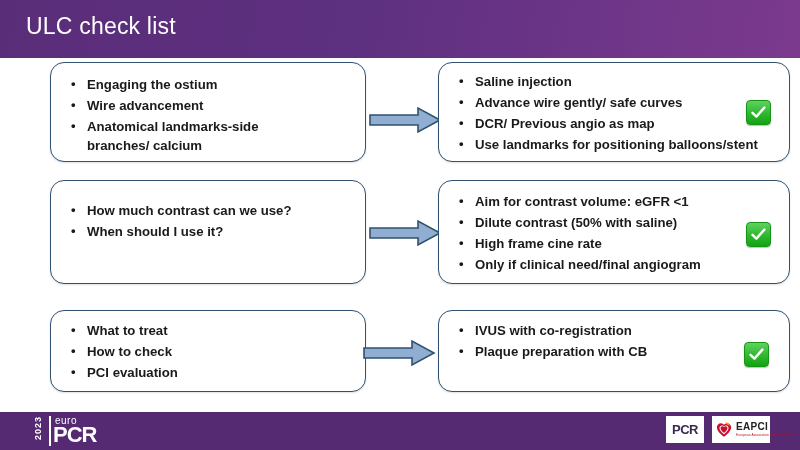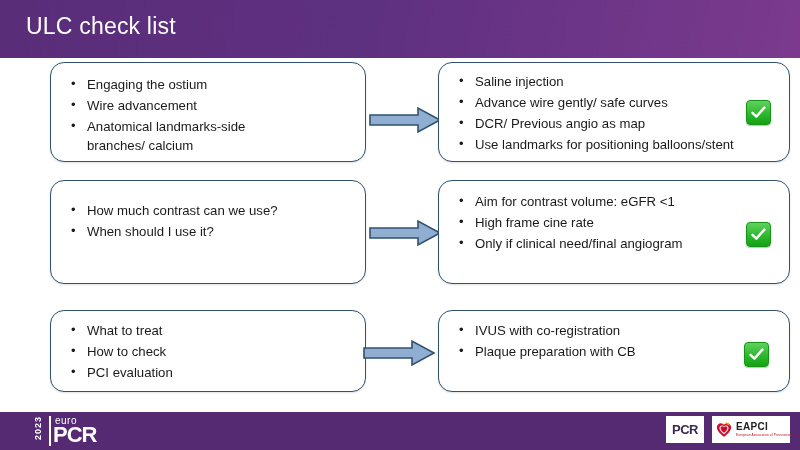--- a/index.html
+++ b/index.html
@@ -74,20 +74,21 @@
   .row1-right { top: 62px;  height: 100px; padding-left: 48px; }
   .row2-left  { top: 180px; height: 104px; }
   .row2-right { top: 180px; height: 104px; }
   .row3-left  { top: 310px; height: 82px;  }
   .row3-right { top: 310px; height: 82px;  }
 
   .box-inner {
     position: absolute;
     left: 14px;
     right: 4px;
+    font-weight: bold;
   }
   .row1-left  .box-inner { top: 12px; }
   .row1-right .box-inner { top: 9px;  }
   .row2-left  .box-inner { top: 20px; }
   .row2-right .box-inner { top: 11px; }
   .row3-left  .box-inner { top: 10px; }
   .row3-right .box-inner { top: 10px; }
 
   
   .arrow {
@@ -203,21 +204,21 @@
     font-size: 13px;
     font-weight: 700;
     letter-spacing: -0.5px;
   }
 
   
   .eapci-badge {
     position: absolute;
     left: 712px;
     top: 416px;
-    width: 78px;
+    width: 58px;
     height: 27px;
     background: #ffffff;
     display: flex;
     align-items: center;
     padding-left: 3px;
     box-sizing: border-box;
   }
   .eapci-heart { width: 18px; height: 18px; flex: 0 0 auto; }
   .eapci-text {
     margin-left: 3px;
@@ -294,20 +295,21 @@
   <div class="arrow arrow-2">
     <svg viewBox="0 0 74 30" xmlns="http://www.w3.org/2000/svg">
       <path d="M2,10 L50,10 L50,3 L72,15 L50,27 L50,20 L2,20 Z" fill="#8faed2" stroke="#31516e" stroke-width="1.6" stroke-linejoin="miter"></path>
     </svg>
   </div>
 
   <div class="box box-right row2-right">
     <div class="box-inner">
       <ul>
         <li>Aim for contrast volume: eGFR &lt;1</li>
+        <li>Dilute contrast (50% with saline)</li>
         <li>High frame cine rate</li>
         <li>Only if clinical need/final angiogram</li>
       </ul>
     </div>
   </div>
 
   <div class="check-badge check-2">
     <svg viewBox="0 0 19 19" xmlns="http://www.w3.org/2000/svg">
       <path d="M3.5,9.8 L7.4,13.6 L15.4,4.6" fill="none" stroke="#ffffff" stroke-width="2.4" stroke-linecap="round" stroke-linejoin="round"></path>
     </svg>

